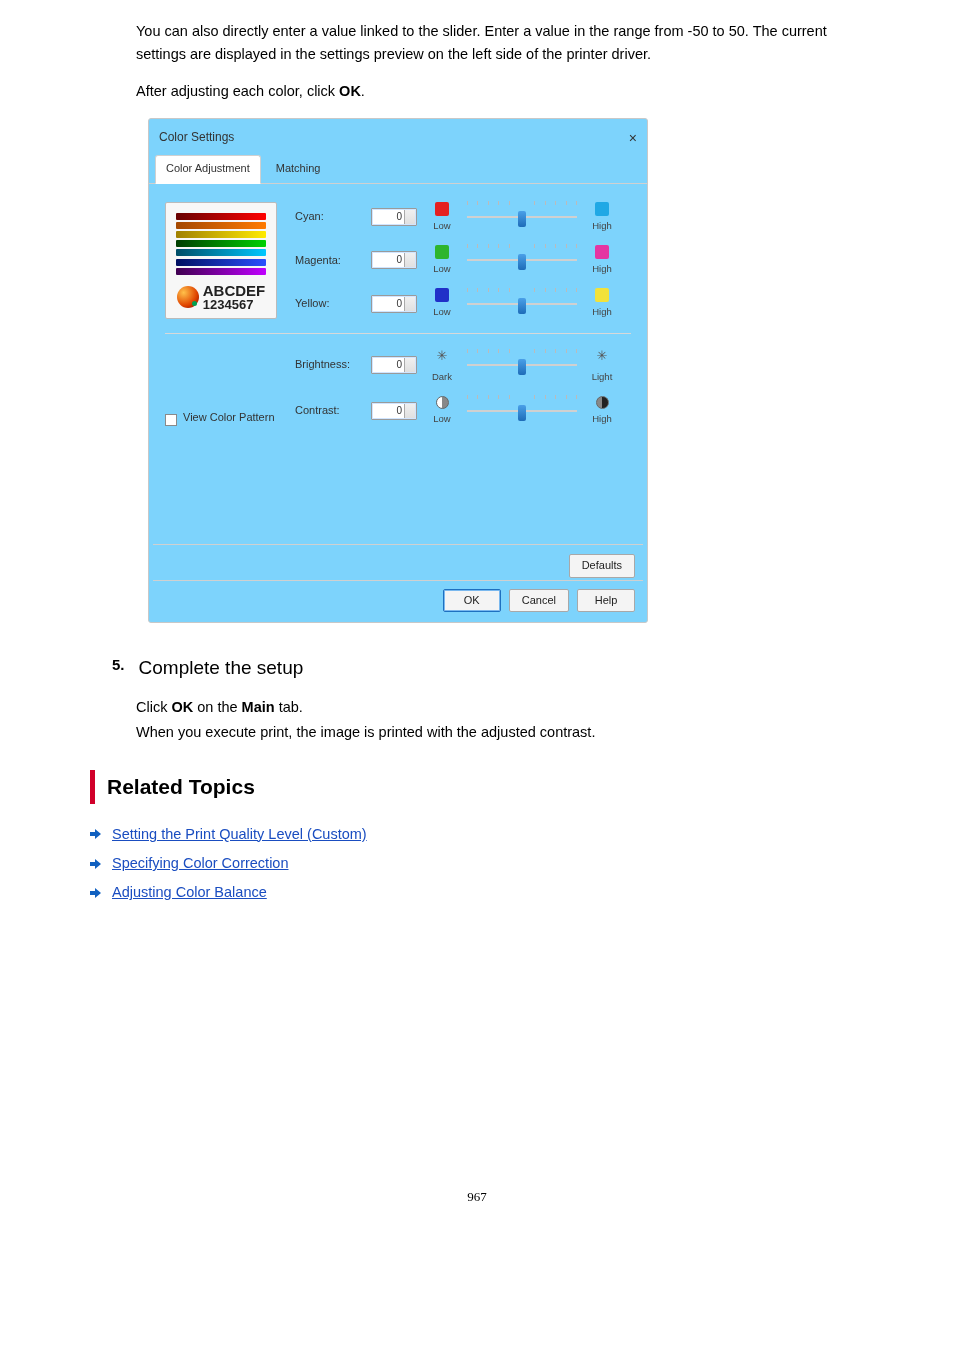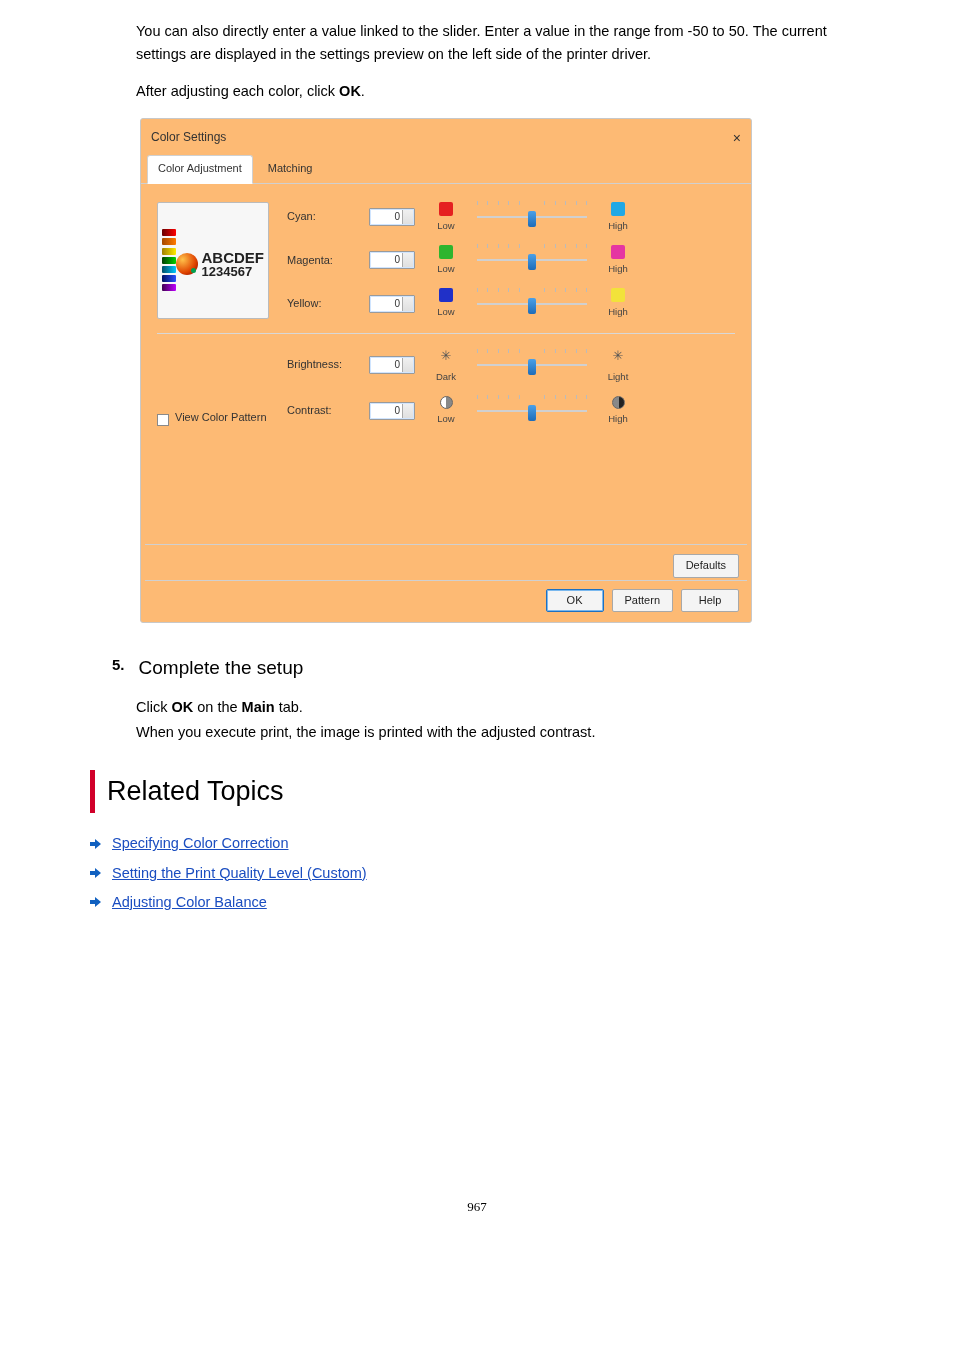--- a/index.html
+++ b/index.html
@@ -25,23 +25,23 @@
     .para {
       margin-bottom: 14px;
       font-size: 14.5px;
     }
     .bold {
       font-weight: bold;
     }
     .screenshot-box {
       border: 1px solid #c8c8c8;
       border-radius: 3px;
-      width: 612px;
-      background: #fdba74;
-      margin: 4px 0 30px 4px;
+      width: 500px;
+      background: #7dd3fc;
+      margin: 4px 0 30px 12px;
       font-family: "Segoe UI", Arial, sans-serif;
     }
     .title-bar {
       display: flex;
       justify-content: space-between;
       align-items: center;
       padding: 8px 10px 4px 10px;
       font-size: 12px;
     }
     .title-bar .ttl {
@@ -82,21 +82,21 @@
       border-bottom: 1px solid #d8d8d8;
       padding-bottom: 14px;
       margin-bottom: 12px;
     }
     .preview {
       width: 112px;
       border: 1px solid #bbb;
       border-radius: 2px;
       background: #f7f7f7;
       display: flex;
-      flex-direction: row;
+      flex-direction: column;
       justify-content: flex-end;
       align-items: center;
       padding: 6px 4px 6px 4px;
     }
     .rainbow {
       width: 90px;
       height: 62px;
       display: flex;
       flex-direction: column;
       justify-content: space-between;
@@ -148,21 +148,21 @@
     }
     .sliders {
       flex: 1;
       display: flex;
       flex-direction: column;
       gap: 12px;
     }
     .srow {
       display: flex;
       align-items: center;
-      gap: 18px;
+      gap: 12px;
       font-size: 11px;
       color: #333;
     }
     .srow .lbl {
       width: 64px;
       color: #333;
     }
     .spin {
       width: 46px;
       height: 18px;
@@ -321,22 +321,22 @@
     }
     .step-txt {
       font-size: 19px;
     }
     .related-topics-wrap {
       border-left: 5px solid #d1002a;
       padding-left: 12px;
       margin: 26px 0 16px 0;
     }
     .related-topics {
-      font-size: 27px;
-      font-weight: normal;
+      font-size: 21px;
+      font-weight: bold;
       color: #000;
     }
     .links {
       list-style: none;
       padding-left: 0;
       margin-top: 6px;
     }
     .links li {
       display: flex;
       align-items: center;
@@ -587,21 +587,21 @@
         <div class="spacer"></div>
       </div>
 
       <div class="dlg-line"></div>
       <div class="btns-top">
         <span class="dlg-btn">Defaults</span>
       </div>
       <div class="dlg-line"></div>
       <div class="btns-bottom">
         <span class="dlg-btn def">OK</span>
-        <span class="dlg-btn">Pattern</span>
+        <span class="dlg-btn">Cancel</span>
         <span class="dlg-btn">Help</span>
       </div>
     </div>
   </div>
 
   <div class="step-row">
     <span class="step-num">5.</span>
     <span class="step-txt">Complete the setup</span>
   </div>
   <div class="indent-content">
@@ -610,25 +610,25 @@
     </p>
     <p class="para">When you execute print, the image is printed with the adjusted contrast.</p>
   </div>
 
   <div class="related-topics-wrap">
     <h2 class="related-topics">Related Topics</h2>
   </div>
   <ul class="links">
     <li>
       <span class="arrow"></span>
-      <a href="#" class="link-txt">Specifying Color Correction</a>
+      <a href="#" class="link-txt">Setting the Print Quality Level (Custom)</a>
     </li>
     <li>
       <span class="arrow"></span>
-      <a href="#" class="link-txt">Setting the Print Quality Level (Custom)</a>
+      <a href="#" class="link-txt">Specifying Color Correction</a>
     </li>
     <li>
       <span class="arrow"></span>
       <a href="#" class="link-txt">Adjusting Color Balance</a>
     </li>
   </ul>
 
   <div class="page-num">967</div>
 </div>
 

